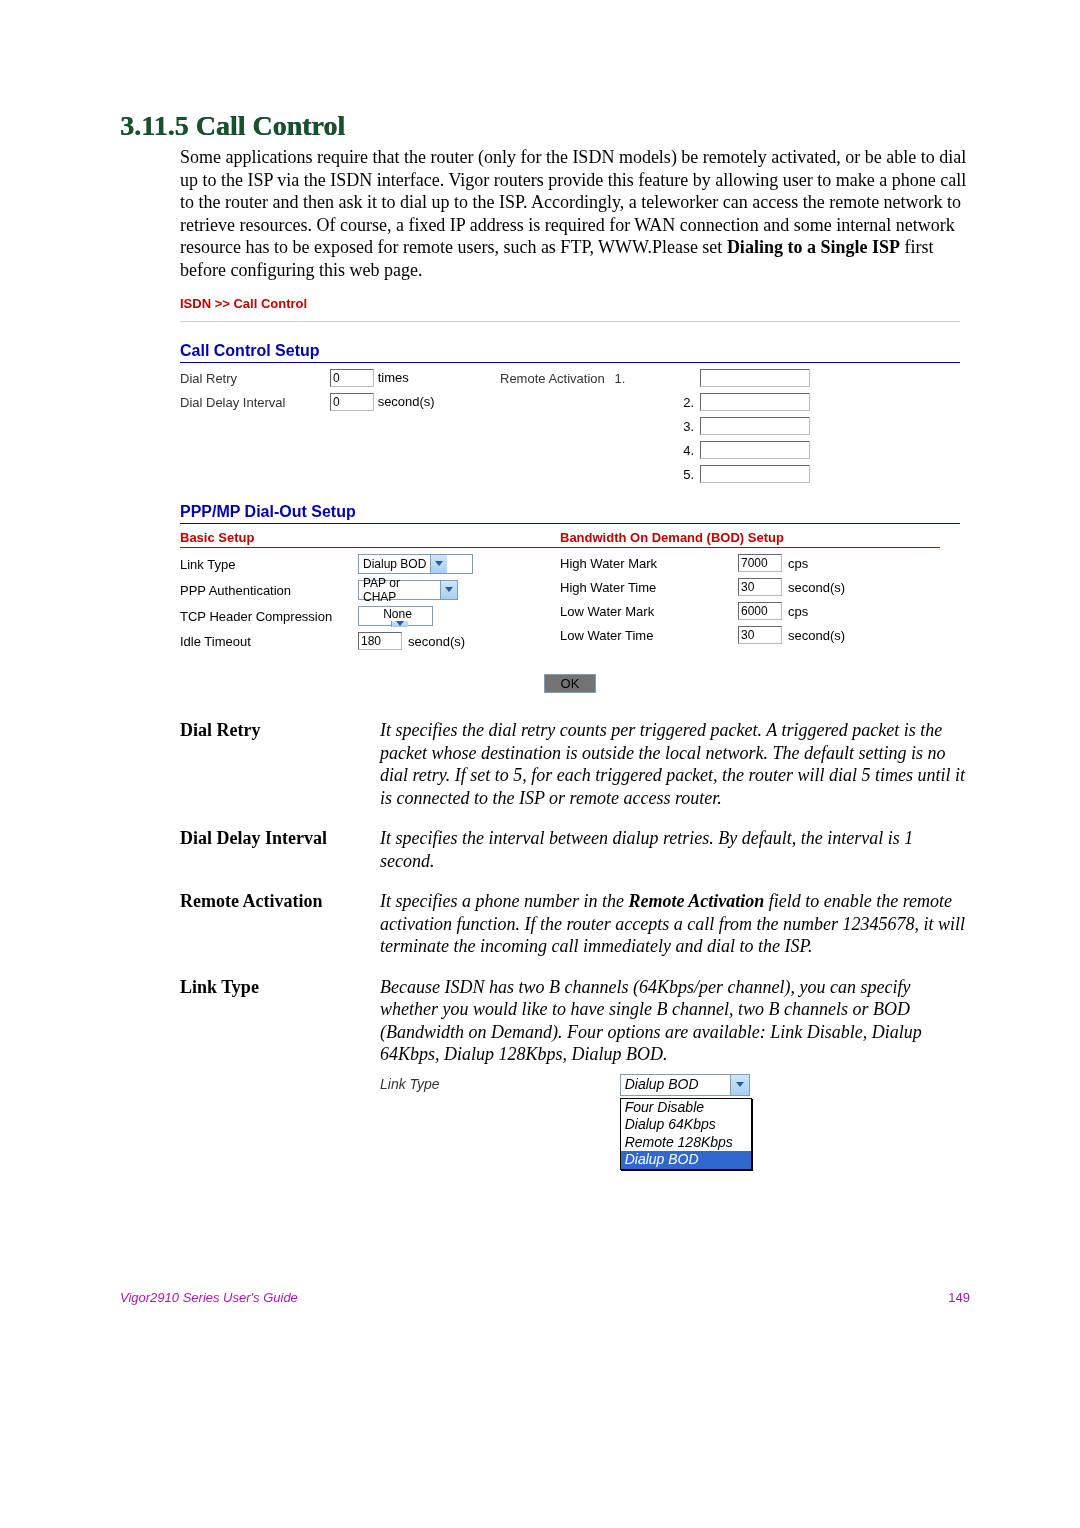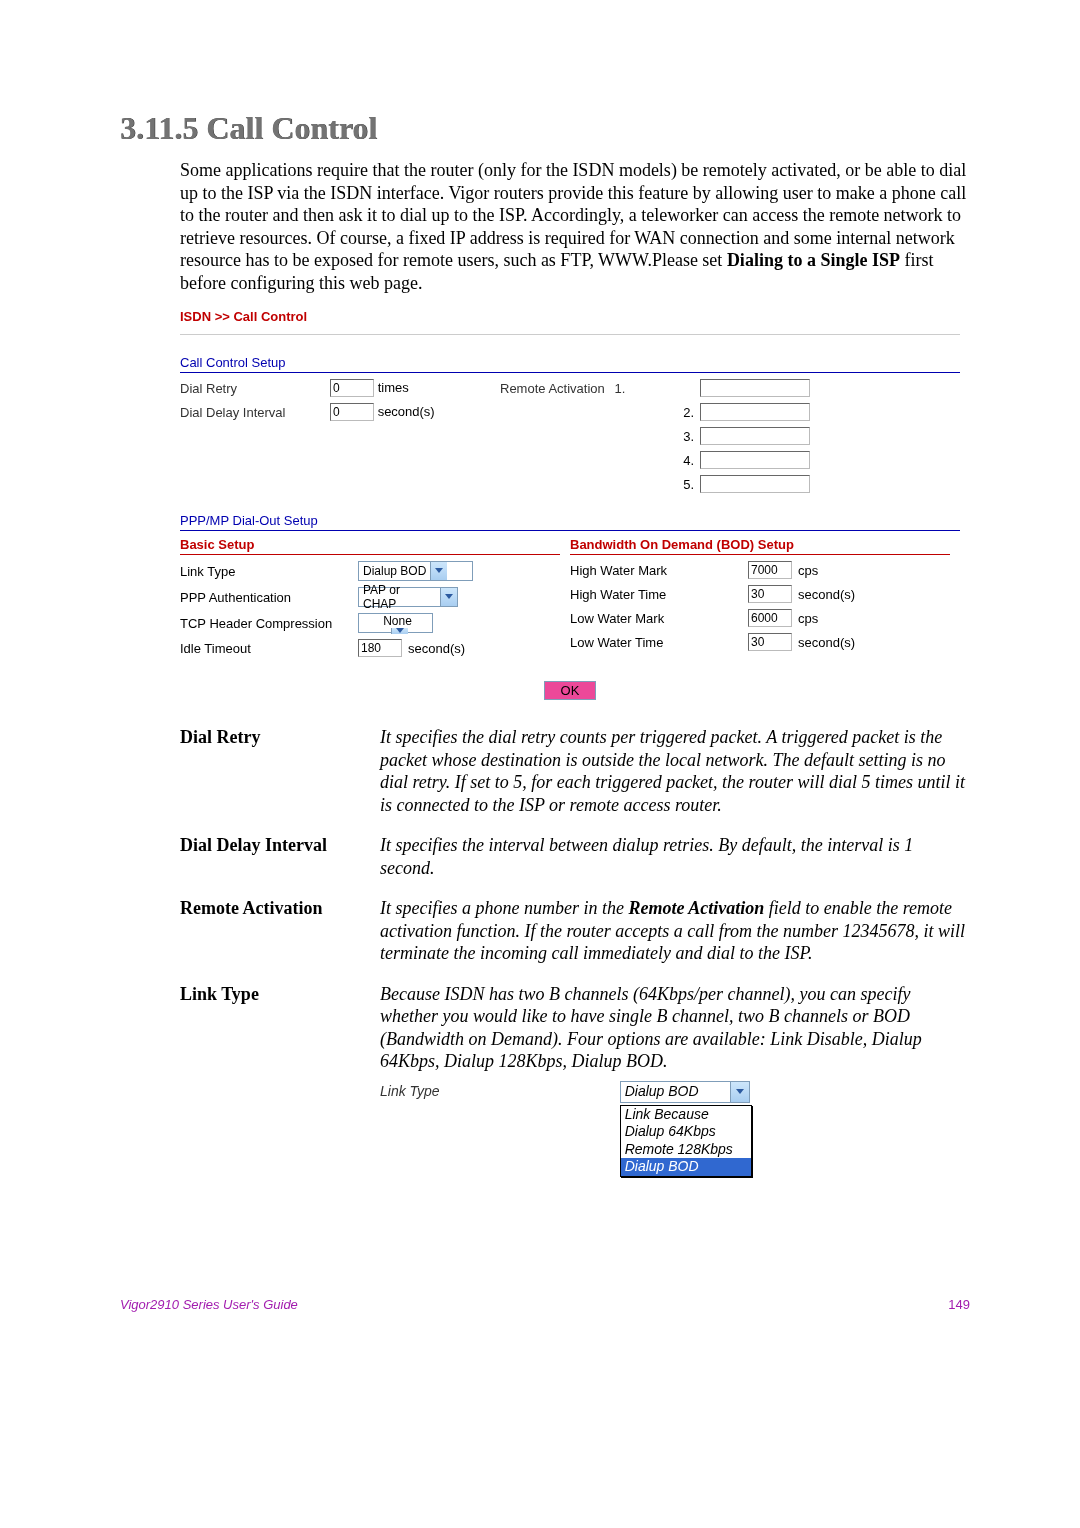--- a/index.html
+++ b/index.html
@@ -9,24 +9,24 @@
     font-family: "Times New Roman", Times, serif;
     color: #000;
     width: 1080px;
     min-height: 1528px;
     box-sizing: border-box;
   }
   .page {
     padding: 110px 110px 40px 120px;
   }
   .section-title {
-    font-size: 32px;
+    font-size: 28px;
     font-weight: bold;
-    color: #737373;
-    margin-bottom: 12px;
+    color: #14532d;
+    margin-bottom: 4px;
     text-shadow: 0.5px 0px 0 #333;
   }
   .intro {
     font-size: 18px;
     line-height: 1.25;
     margin-left: 60px;
     margin-bottom: 10px;
   }
   .intro .bold { font-weight: bold; }
   .form-screenshot {
@@ -39,22 +39,22 @@
   }
   .breadcrumb {
     color: #c00000;
     font-weight: bold;
     font-size: 13px;
     padding-bottom: 10px;
     border-bottom: 1px solid #ccc;
   }
   .setup-title {
     color: #0000b0;
-    font-weight: normal;
-    font-size: 13px;
+    font-weight: bold;
+    font-size: 16px;
     border-bottom: 1px solid #0000b0;
     margin-top: 20px;
     margin-bottom: 6px;
     padding-bottom: 2px;
   }
   .grid1 {
     display: grid;
     grid-template-columns: 150px 170px 200px 180px;
     row-gap: 6px;
     align-items: center;
@@ -68,21 +68,20 @@
     padding: 0 2px;
     box-sizing: border-box;
     background: #fff;
     font-family: Verdana, Arial, sans-serif;
   }
   .small-in { width: 44px; }
   .med-in  { width: 110px; }
   .sub-grid {
     display: grid;
     grid-template-columns: 380px 380px;
-    column-gap: 10px;
   }
   .sub-col-title {
     color: #c00000;
     font-weight: bold;
     font-size: 13px;
     border-bottom: 1px solid #c00000;
     padding-bottom: 2px;
     margin-bottom: 6px;
   }
   .pair-row {
@@ -114,21 +113,21 @@
     margin-left: 4px;
     border-left: 1px solid #7f9db9;
   }
   .faux-select .sel-arrow svg { display: block; }
   .ok-button-wrap {
     text-align: center;
     margin-top: 18px;
   }
   .ok-button {
     border: 1px solid #7f9db9;
-    background: #ec4899;
+    background: #737373;
     font-size: 13px;
     padding: 1px 16px;
     cursor: pointer;
     font-family: Verdana, Arial, sans-serif;
   }
   .def-list {
     margin-left: 60px;
     margin-top: 26px;
   }
   .def-row {
@@ -368,21 +367,21 @@
           <div>
             <div class="dropdown-closed">
               <span>Dialup BOD</span>
               <span class="sel-arrow">
                   <svg width="8" height="6">
                     <polygon points="0,0 8,0 4,5" fill="#2c5aa0"></polygon>
                   </svg>
                 </span>
             </div>
             <div class="dropdown-open">
-              <div>Link Because</div>
+              <div>Four Disable</div>
               <div>Dialup 64Kbps</div>
               <div>Remote 128Kbps</div>
               <div class="selected">Dialup BOD</div>
             </div>
           </div>
         </div>
       </div>
     </div>
   </div>
 

